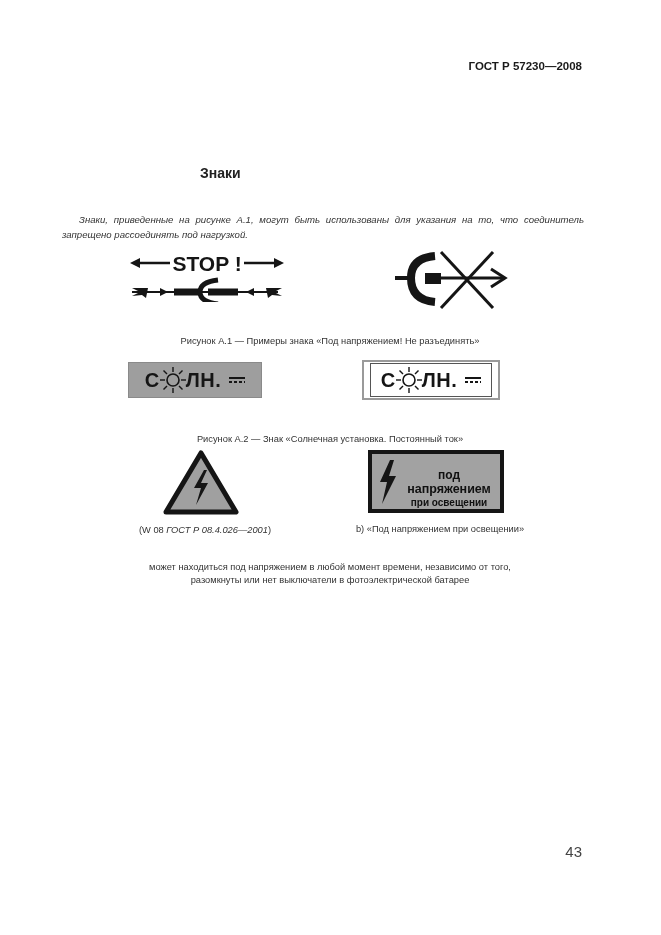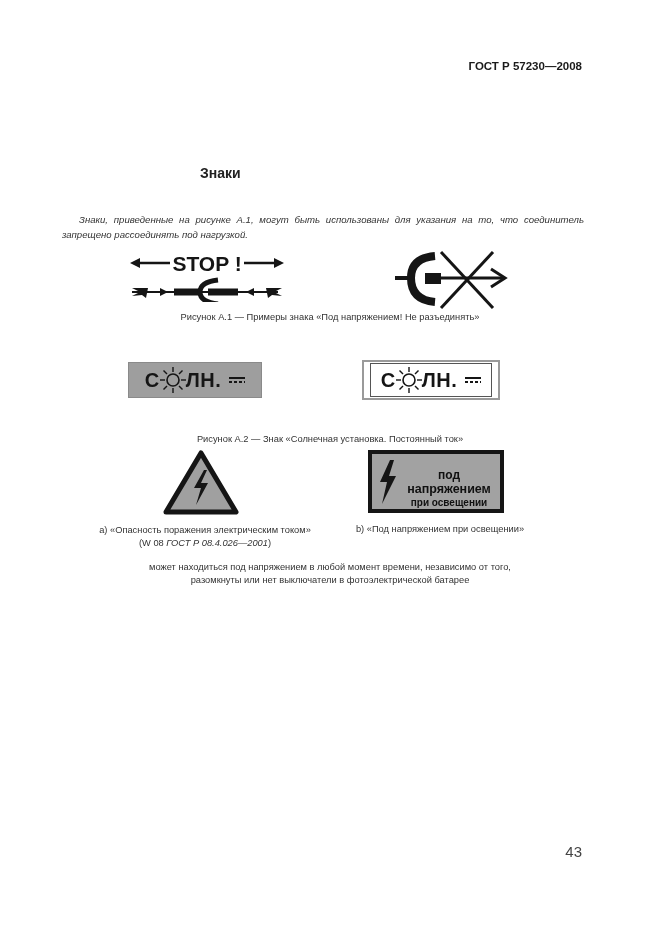--- a/index.html
+++ b/index.html
@@ -6,21 +6,21 @@
   body {
     width: 661px; height: 935px; background: #ffffff; position: relative;
     font-family: "Liberation Sans", sans-serif; color: #1e1e1e; overflow: hidden;
   }
   .abs { position: absolute; }
   .std-number { left: 440px; top: 60px; width: 142px; text-align: right; font-size: 11.5px; font-weight: bold; color: #1a1a1a; }
   .annex { left: 200px; top: 92px; width: 260px; text-align: center; font-size: 10px; font-weight: bold; line-height: 12px; color: #222; }
   .section-title { left: 200px; top: 153px; width: 260px; font-size: 14px; font-weight: bold; color: #222; margin-top: 12px; }
   .para { left: 62px; top: 213px; width: 522px; font-size: 9.6px; line-height: 14.5px; color: #333; text-indent: 17px; text-align: justify; font-style: italic; }
   .caption { font-size: 9.3px; color: #333; text-align: center; }
-  .fig1-cap { left: 100px; top: 312px; width: 460px; }
+  .fig1-cap { left: 100px; top: 336px; width: 460px; }
   .fig2-cap { left: 100px; top: 434px; width: 460px; }
   .fig3a-cap { left: 60px; top: 524px; width: 290px; line-height: 13px; }
   .fig3b-cap { left: 330px; top: 524px; width: 220px; }
   .fig3-cap { left: 80px; top: 561px; width: 500px; line-height: 13px; }
   .italic { font-style: italic; }
   .page-number { left: 560px; top: 843px; width: 22px; text-align: right; font-size: 15px; color: #444; }
 
   .sign-stop { left: 128px; top: 250px; width: 158px; height: 52px; }
   .sign-plug { left: 393px; top: 250px; width: 120px; height: 62px; }
 
@@ -146,21 +146,20 @@
     </svg>
     <div class="board-text">
       <span class="l1">под</span>
       <span class="l2">напряжением</span>
       <span class="l3">при освещении</span>
     </div>
   </div>
 </div>
 
 <div class="abs caption fig3a-cap">
-  <div>а) «Опасность поражения электрическим током»</div>
   <div><span>(W 08 </span><span class="italic">ГОСТ Р 08.4.026—2001</span><span>)</span></div>
 </div>
 
 <div class="abs caption fig3b-cap">b) «Под напряжением при освещении»</div>
 
 <div class="abs caption fig3-cap">
   <div>может находиться под напряжением в любой момент времени, независимо от того,</div>
   <div>разомкнуты или нет выключатели в фотоэлектрической батарее</div>
 </div>
 

